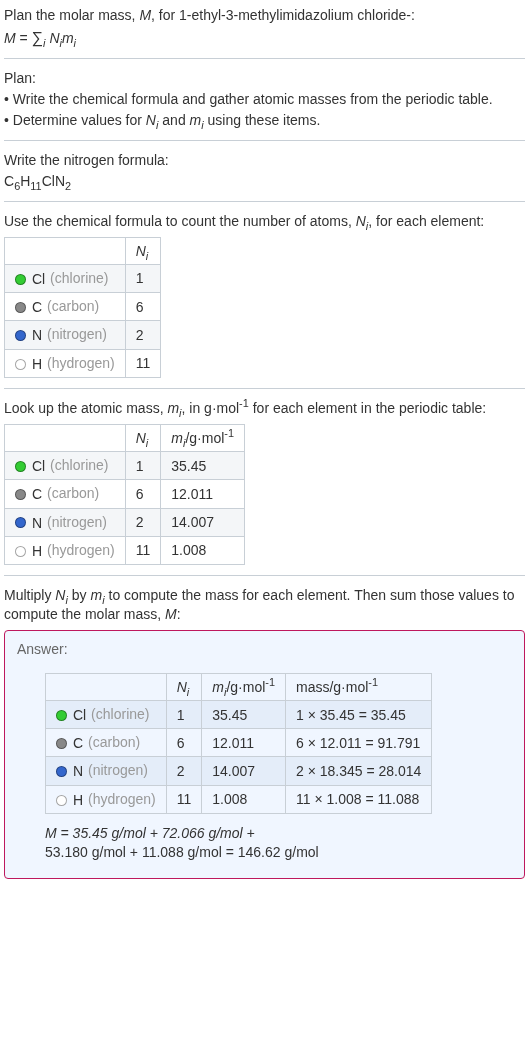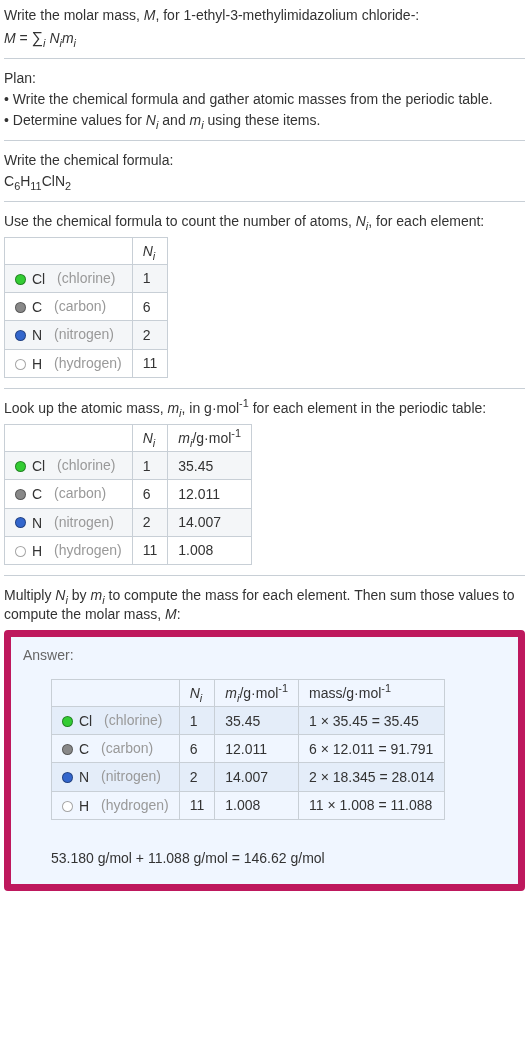--- a/index.html
+++ b/index.html
@@ -30,63 +30,63 @@
     padding: 5px 10px;
     text-align: left;
     font-size: 14px;
     white-space: nowrap;
   }
   table.grid tr:nth-child(even) td { background: #f4f6f8; }
   table.grid tr:nth-child(odd) td { background: #fff; }
   table.grid tr:first-child td { background: #fff; }
   .num { text-align: center; }
 
-  .el-label { color: #999; padding-left: 8px; }
+  .el-label { color: #999; padding-left: 1px; }
   .swatch {
     display: inline-block;
     width: 9px; height: 9px;
     border-radius: 50%;
     border: 1px solid rgba(0,0,0,0.35);
     margin-right: 6px;
     vertical-align: middle;
   }
   .sym { vertical-align: middle; }
 
   .answer-box {
-    border: 7px solid #be185d;
+    border: 1px solid #be185d;
     background: #f0f6ff;
     border-radius: 4px;
     padding: 10px 12px 14px 12px;
     margin-top: 6px;
   }
   .answer-title { color: #666; margin-bottom: 6px; }
   .answer-box table.grid tr td { background: #f0f6ff; }
   .answer-box table.grid tr:nth-child(even) td { background: #e4edf9; }
 
   .indent { padding-left: 28px; padding-top:4px; }
 </style>
 </head>
 <body>
 
 <div class="para">
-  <span>Write the molar mass, </span><span class="ital">M</span><span>, for 1-ethyl-3-methylimidazolium chloride-:</span>
+  <span>Plan the molar mass, </span><span class="ital">M</span><span>, for 1-ethyl-3-methylimidazolium chloride-:</span>
 </div>
 <div class="para"><span class="ital">M</span> = <span style="font-size:16px">∑</span><span class="sub ital">i</span> <span class="ital">N</span><span class="sub ital">i</span><span class="ital">m</span><span class="sub ital">i</span></div>
 
 <hr class="sep">
 
 <div class="para">Plan:</div>
 <div id="plan-list">
     <div class="para">• Write the chemical formula and gather atomic masses from the periodic table.</div>
     <div class="para">• Determine values for <span class="ital">N</span><span class="sub ital">i</span> and <span class="ital">m</span><span class="sub ital">i</span> using these items.</div>
   </div>
 
 <hr class="sep">
 
-<div class="para">Write the chemical formula:</div>
+<div class="para">Write the nitrogen formula:</div>
 <div class="para">C<span class="sub">6</span>H<span class="sub">11</span>ClN<span class="sub">2</span></div>
 
 <hr class="sep">
 
 <div class="para">Use the chemical formula to count the number of atoms, <span class="ital">N</span><span class="sub ital">i</span>, for each element:</div>
 <table class="grid" id="table-counts">
     <tbody>
       <tr>
         <td></td>
         <td class="num"><span class="ital">N</span><span class="sub ital">i</span></td>
@@ -178,17 +178,17 @@
           </tr>
           <tr>
             <td><span class="swatch" style="background:#ffffff"></span><span class="sym">H</span><span class="el-label"> (hydrogen)</span></td>
             <td class="num">11</td>
             <td>1.008</td>
             <td>11 × 1.008 = 11.088</td>
           </tr>
         </tbody>
       </table>
     <div class="para" style="margin-top:10px">
-      <br>
+      <span class="ital">M = 35.45 g/mol + 72.066 g/mol +</span><br>
       <span>53.180 g/mol + 11.088 g/mol = 146.62 g/mol</span>
     </div>
   </div>
 </div>
 
 </body></html>

